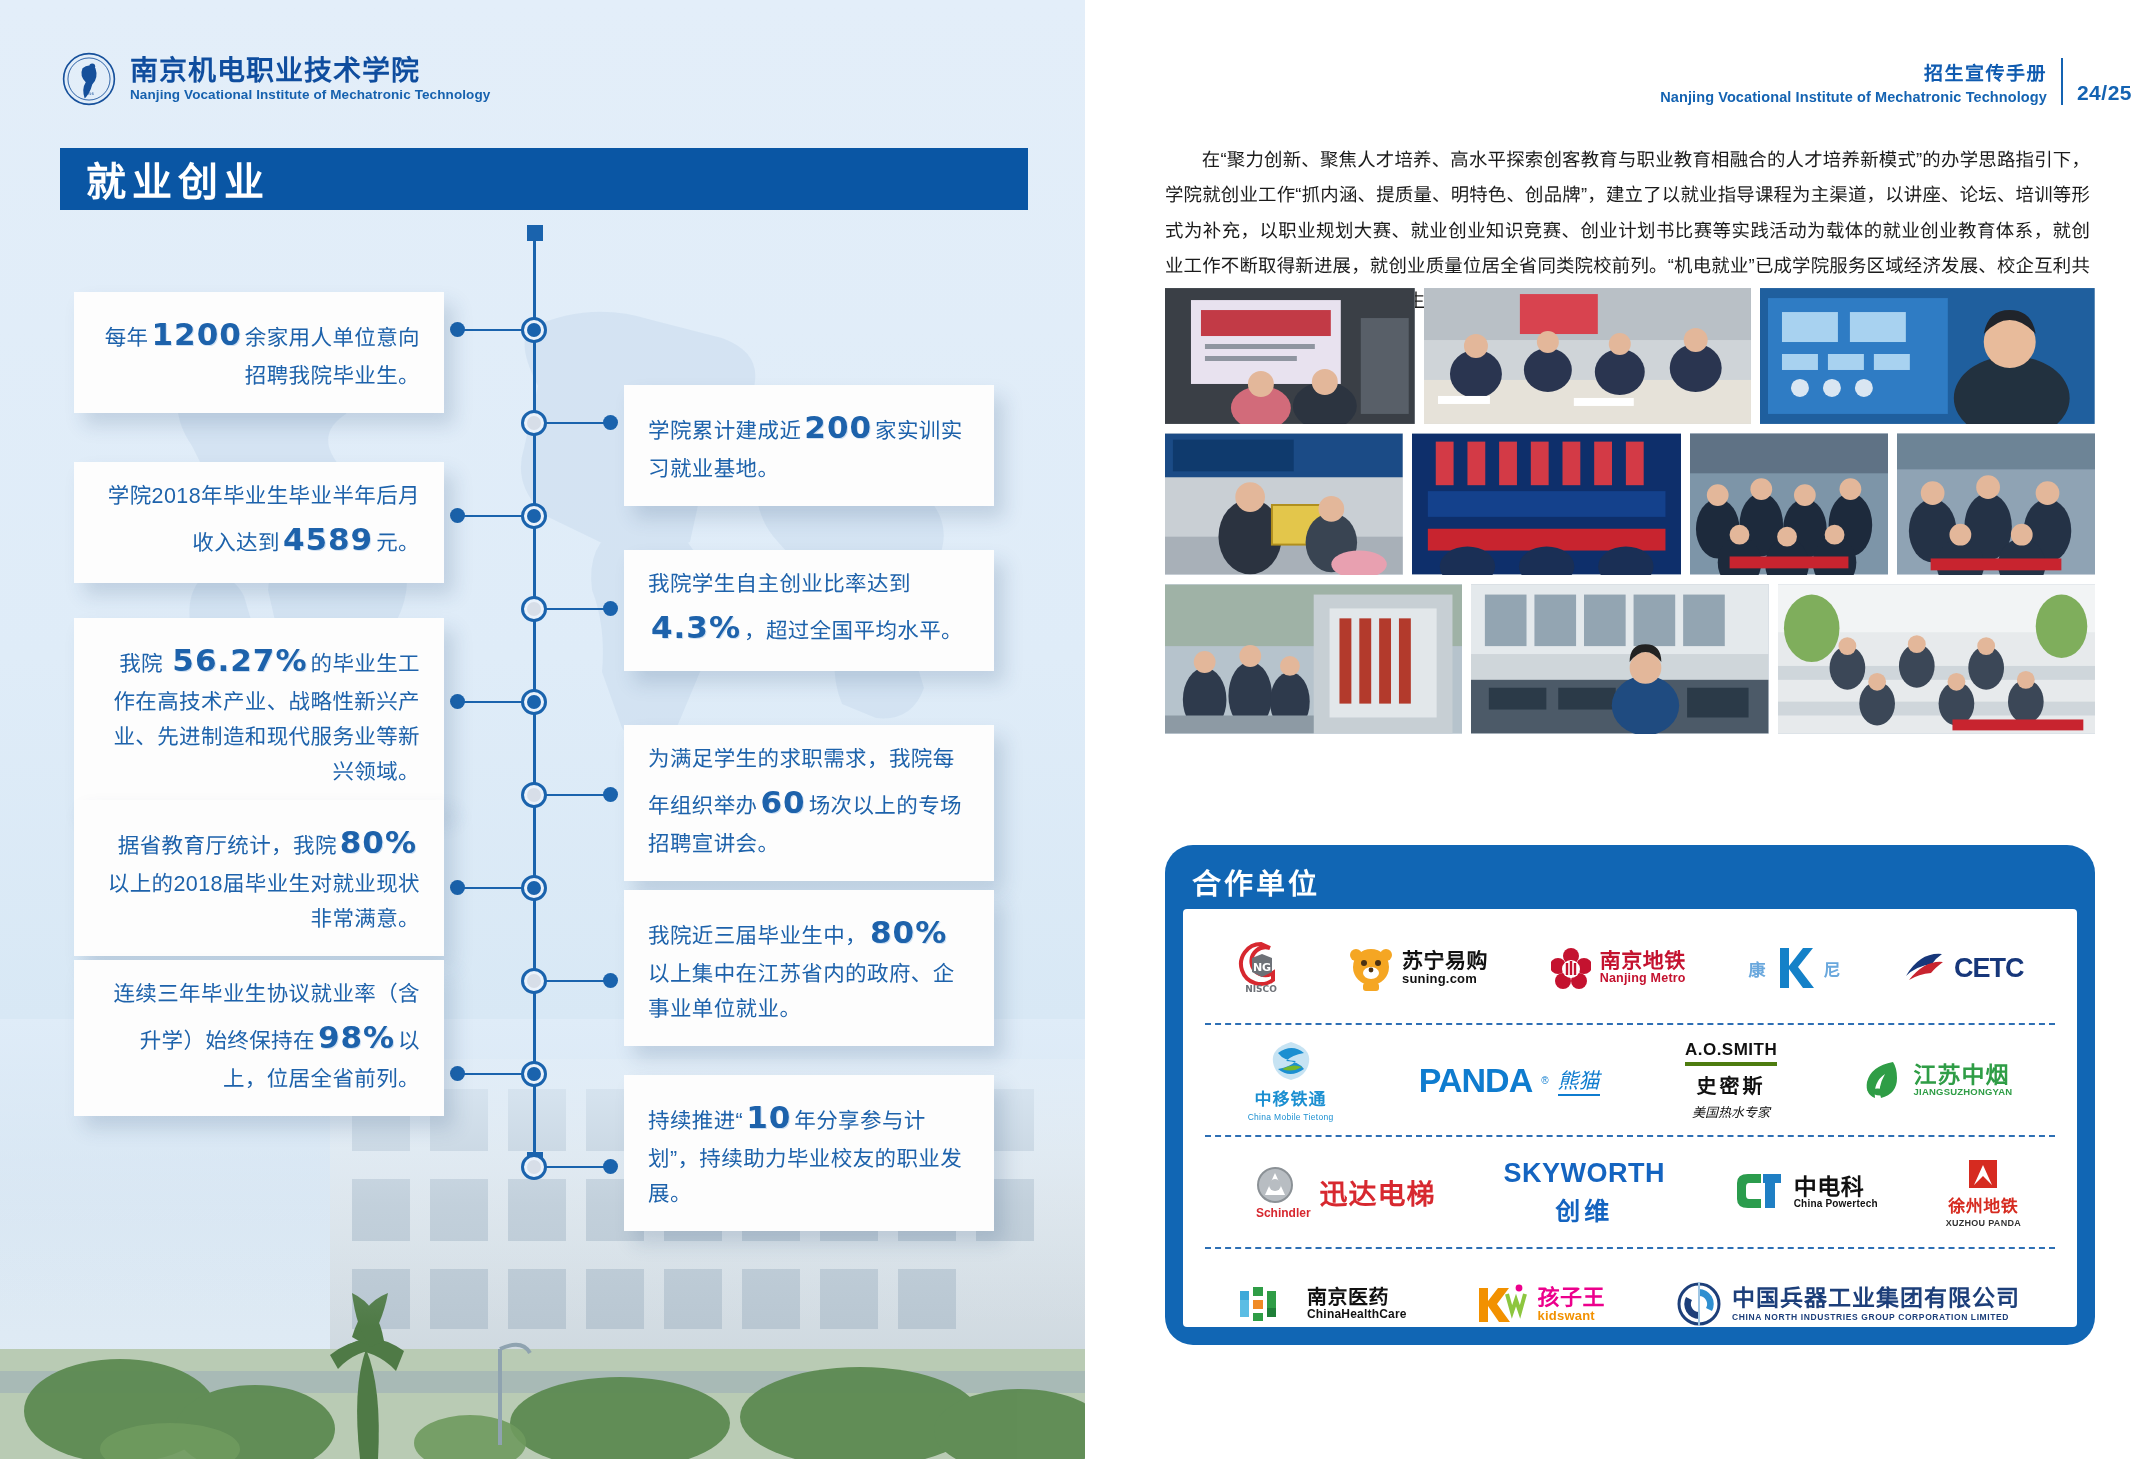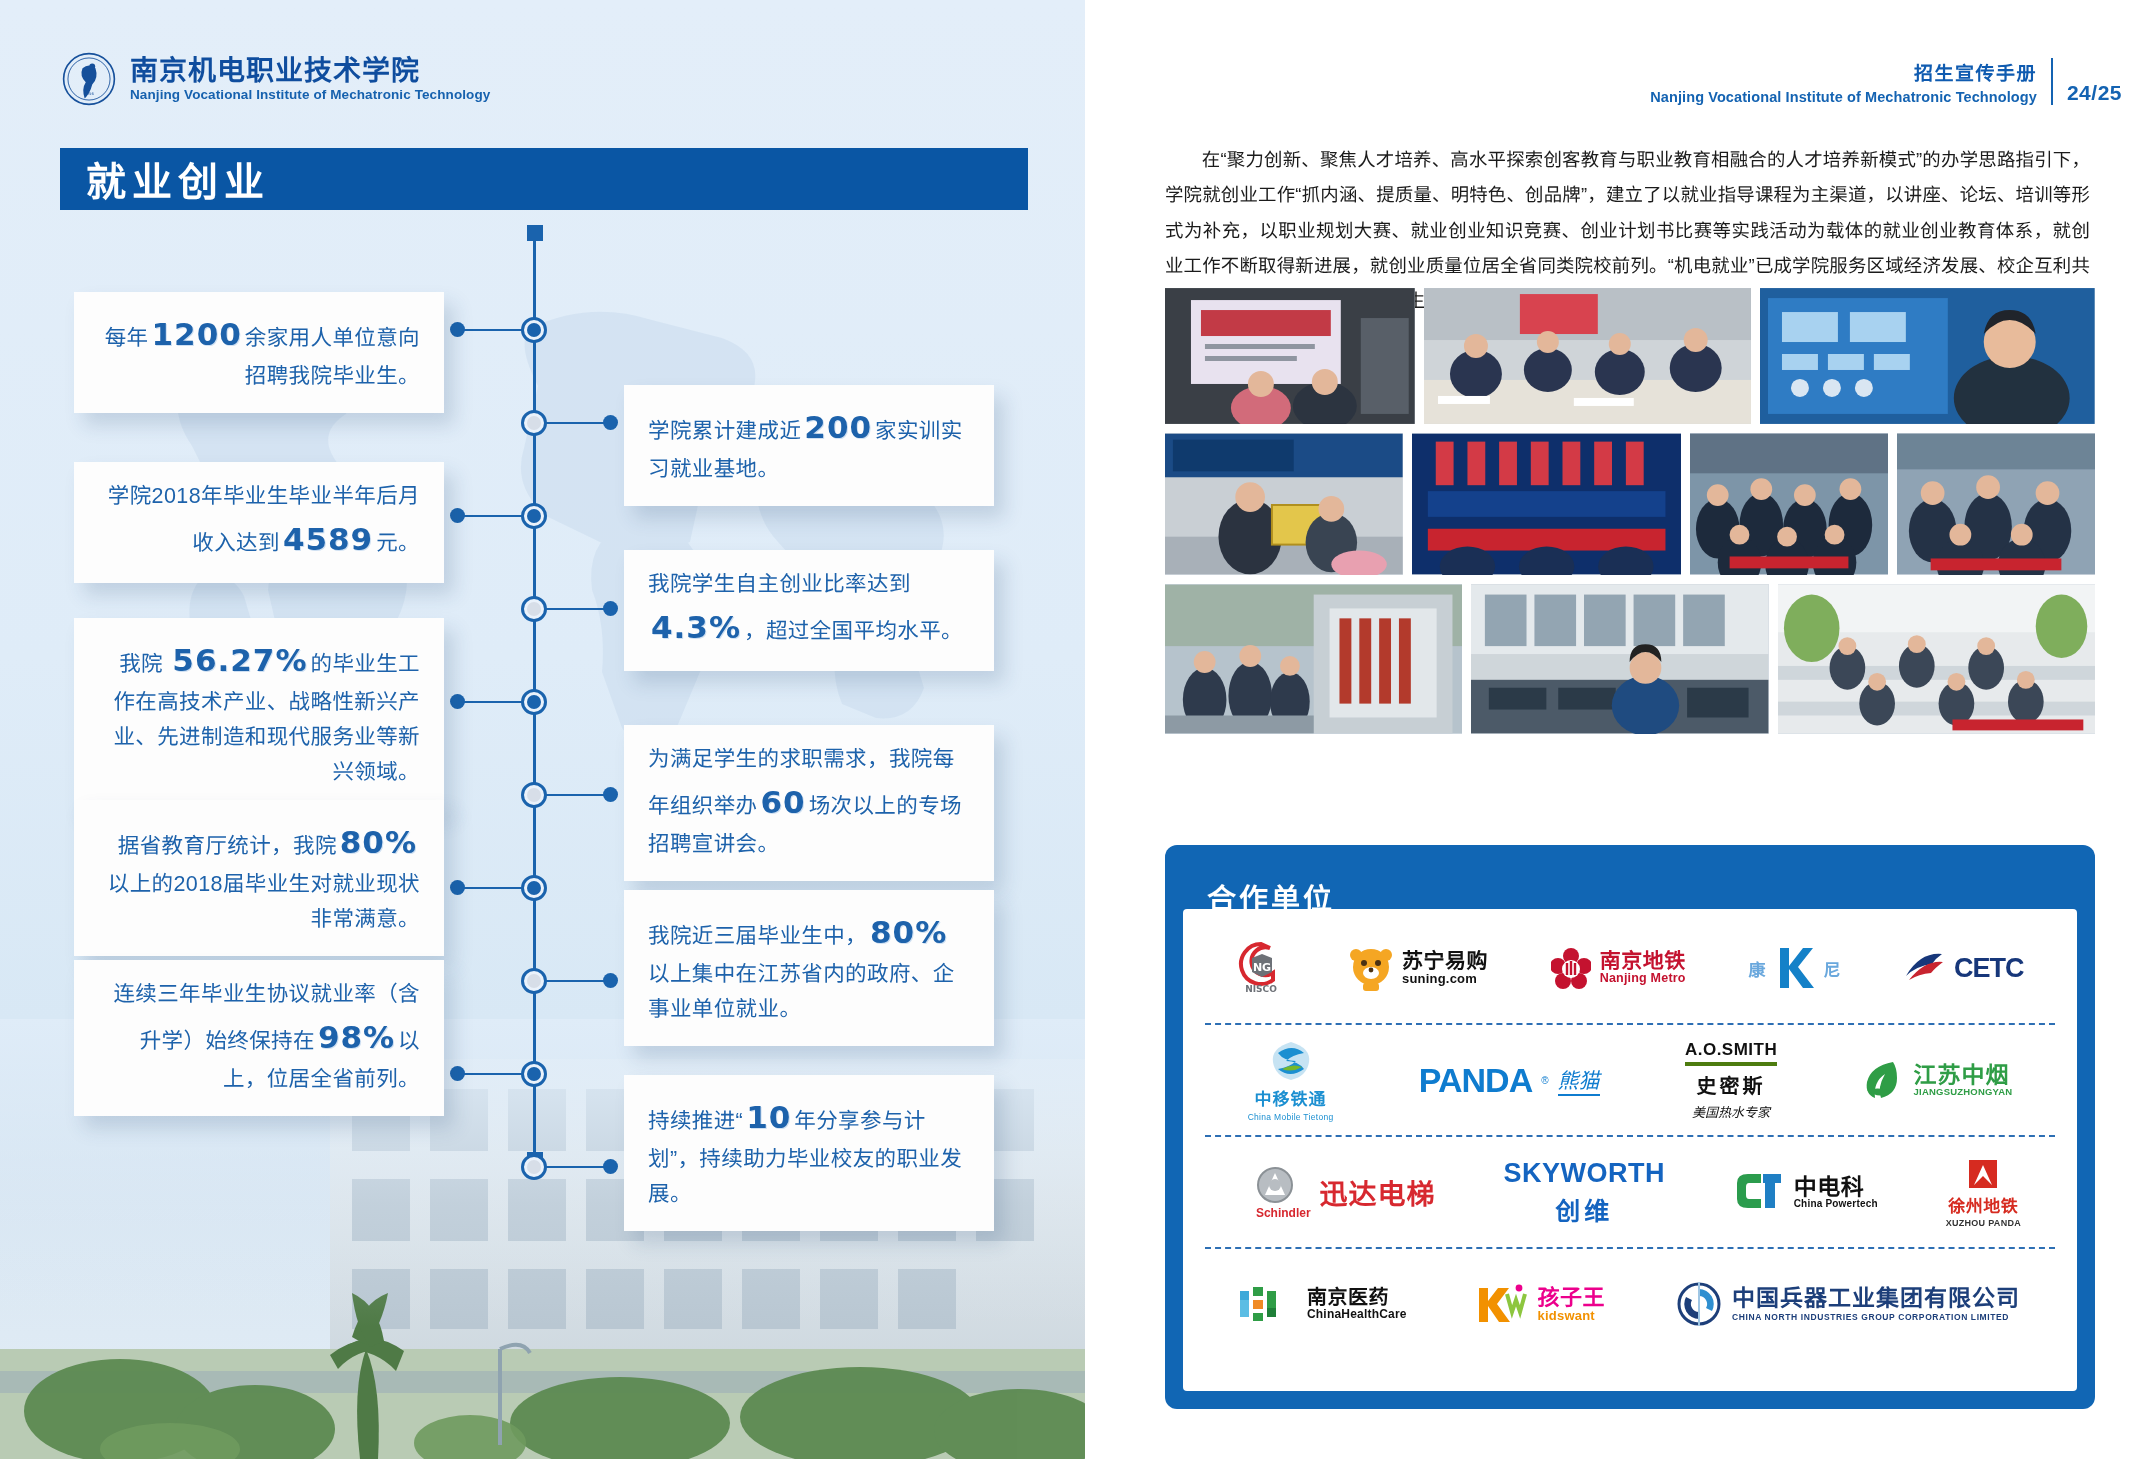--- a/index.html
+++ b/index.html
@@ -97,43 +97,43 @@
     color:#1d62ab;
     font-family:"DejaVu Sans","Liberation Sans",sans-serif;
     padding:0 3px;
     text-shadow:1px 1px 0 #cfe0f2;
   }
 
   
   .page-right{
     position:relative;width:1065px;height:1459px;flex:0 0 1065px;background:#ffffff;
   }
-  .rp-head{position:absolute;right:28px;top:58px;text-align:right;}
+  .rp-head{position:absolute;right:18px;top:58px;text-align:right;}
   .rp-head-row{display:flex;align-items:flex-end;justify-content:flex-end;gap:0;}
   .rp-cn{font-size:19px;font-weight:bold;color:#0f5bb0;letter-spacing:1.5px;}
   .rp-en{font-size:14.5px;font-weight:bold;color:#1463b2;letter-spacing:.1px;margin-top:4px;}
   .rp-sep{width:2px;background:#1463b2;margin:0 14px;align-self:stretch;}
   .rp-page{font-size:21px;font-weight:bold;color:#1463b2;letter-spacing:.5px;}
 
   .rp-body{
     position:absolute;left:80px;top:142px;width:925px;
     font-size:18.4px;line-height:1.92;color:#1b1b1b;text-align:justify;
     font-family:"Liberation Sans","DejaVu Sans",sans-serif;
     text-indent:2em;letter-spacing:.2px;
   }
 
   .photo-grid{position:absolute;left:80px;top:288px;width:930px;}
   .ph-row{display:flex;gap:9px;margin-bottom:9px;}
   .ph{position:relative;overflow:hidden;background:#d8dfe6;}
   .ph svg{display:block;width:100%;height:100%;}
 
   
   .partners{
-    position:absolute;left:80px;top:845px;width:930px;height:564px;
-    background:#1166b4;border-radius:12px;box-sizing:border-box;padding:16px;
+    position:absolute;left:80px;top:845px;width:930px;height:500px;
+    background:#1166b4;border-radius:28px;box-sizing:border-box;padding:1px;
   }
   .partners-title{
     color:#fff;font-size:29px;font-weight:bold;letter-spacing:3px;
     padding:14px 0 11px 26px;
   }
   .partners-inner{
     position:absolute;left:18px;right:18px;top:64px;bottom:18px;
     background:#fff;border-radius:4px;padding:4px 22px;box-sizing:border-box;
   }
   .plogo-row{

